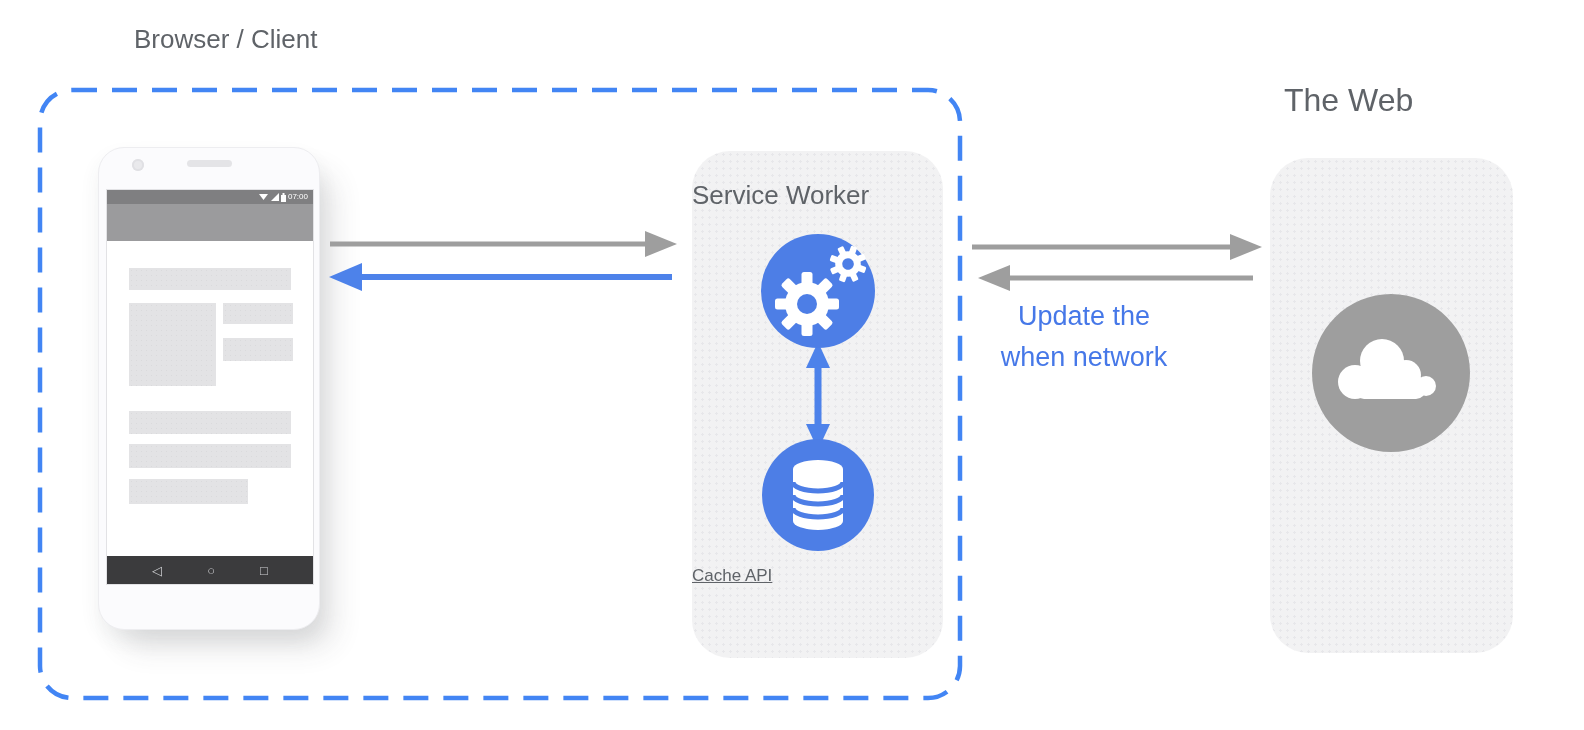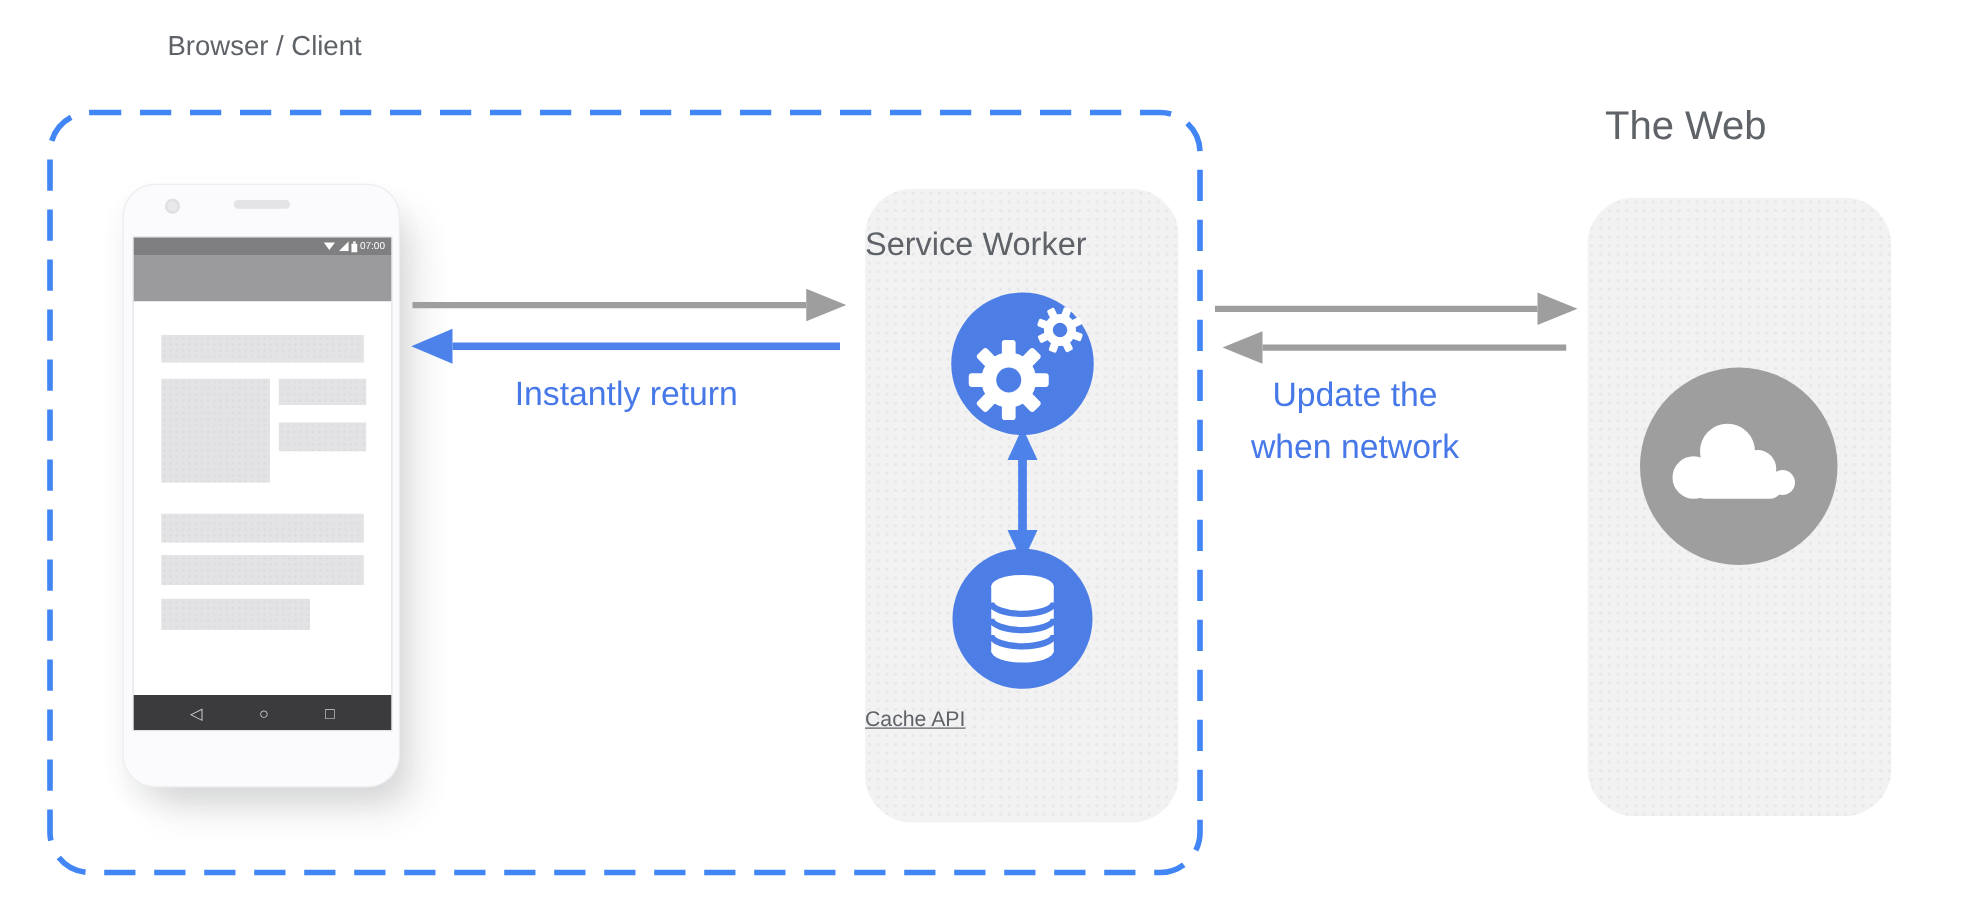--- a/index.html
+++ b/index.html
@@ -53,21 +53,21 @@
     display:flex;align-items:center;justify-content:space-evenly;
   }
   .nav-ic{color:#cfd0d3;font-size:13px;line-height:13px;}
   .overlay{position:absolute;left:0;top:0;pointer-events:none;}
 </style>
 </head>
 <body>
 
 <div class="stage">
 
-  <div class="abs gray-title" style="left:134px;top:24px;font-size:22px;">Browser / Client</div>
+  <div class="abs gray-title" style="left:134px;top:24px;font-size:26px;">Browser / Client</div>
 
   <div class="abs gray-title" style="left:1284px;top:82px;width:200px;font-size:32px;">The Web</div>
 
   <div class="panel" style="left:692px;top:151px;width:251px;height:507px;">
     <div class="panel-title" style="top:29px;">Service Worker</div>
     <div class="panel-title" style="top:415px;font-size:17px;text-decoration:underline;">Cache API</div>
   </div>
 
   <div class="panel" style="left:1270px;top:158px;width:243px;height:495px;"></div>
 
@@ -184,21 +184,20 @@
         <circle cx="-36" cy="9" r="17"></circle>
         <circle cx="-9" cy="-12" r="22"></circle>
         <circle cx="15" cy="2" r="15"></circle>
         <circle cx="35" cy="13" r="10"></circle>
         <rect x="-37" y="3" width="72" height="23" rx="10"></rect>
       </g>
     </g>
   </svg>
 
   <div class="abs blue-note" style="left:336px;top:295px;width:330px;">
-    <div>Instantly return</div>
   </div>
 
   <div class="abs blue-note" style="left:954px;top:296px;width:260px;">
     <div>Update the</div>
     <div>when network</div>
   </div>
 
 </div>
 
 </body></html>

